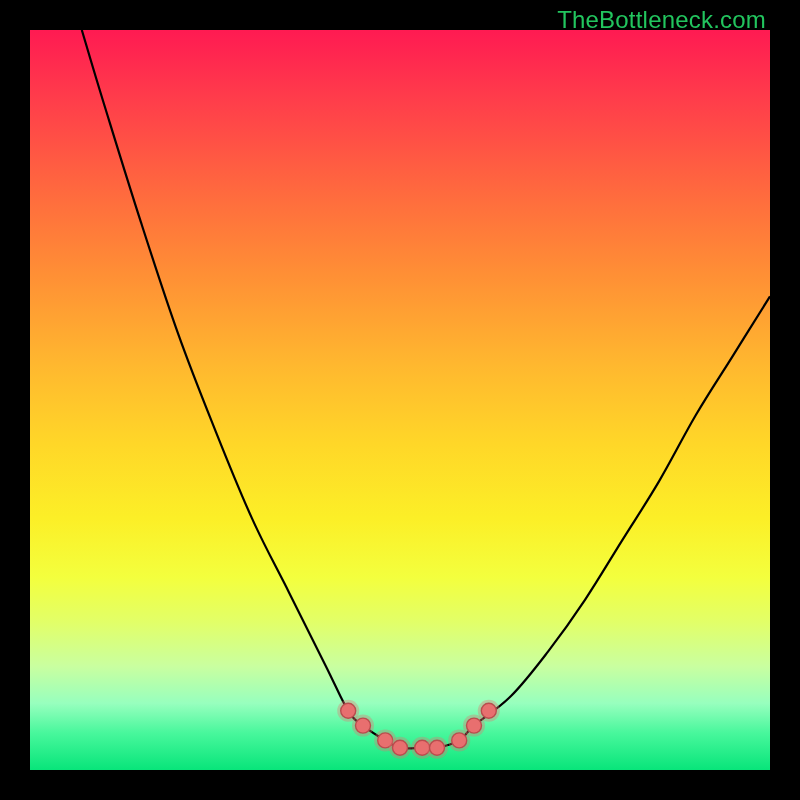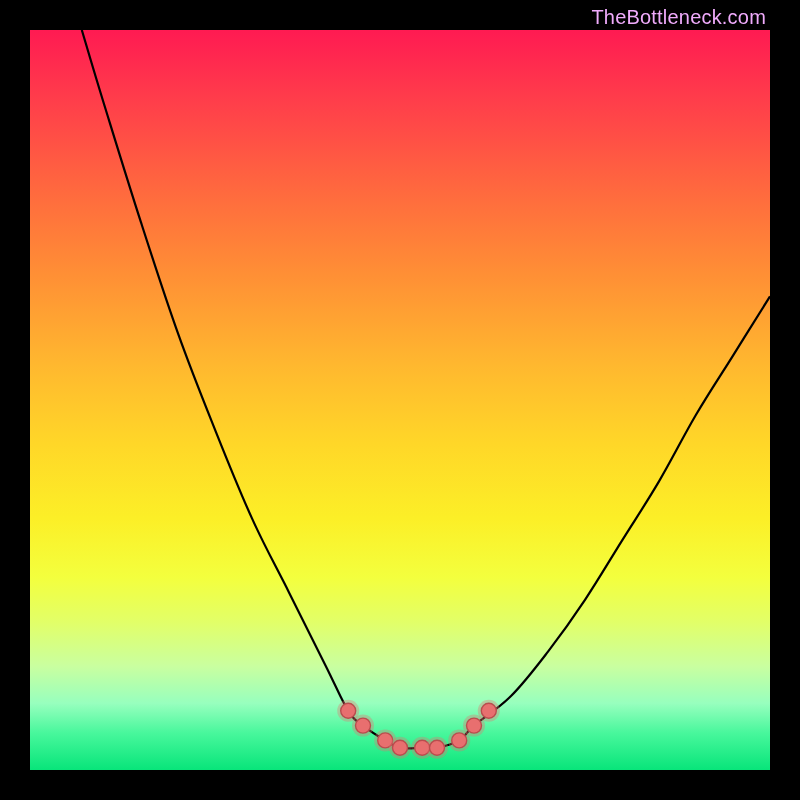--- a/index.html
+++ b/index.html
@@ -38,22 +38,22 @@
       #c9ffa0 86%,
       #97ffbe 91%,
       #48f79c 95%,
       #08e57a 100%
     );
   }
   .watermark {
     position: absolute;
     top: 6px;
     right: 34px;
-    color: #f0abfc;
-    font-size: 20px;
+    color: #22c55e;
+    font-size: 24px;
     font-weight: 500;
     letter-spacing: 0.2px;
     pointer-events: none;
   }
   svg.curve {
     position: absolute;
     top: 0;
     left: 0;
     width: 740px;
     height: 740px;

